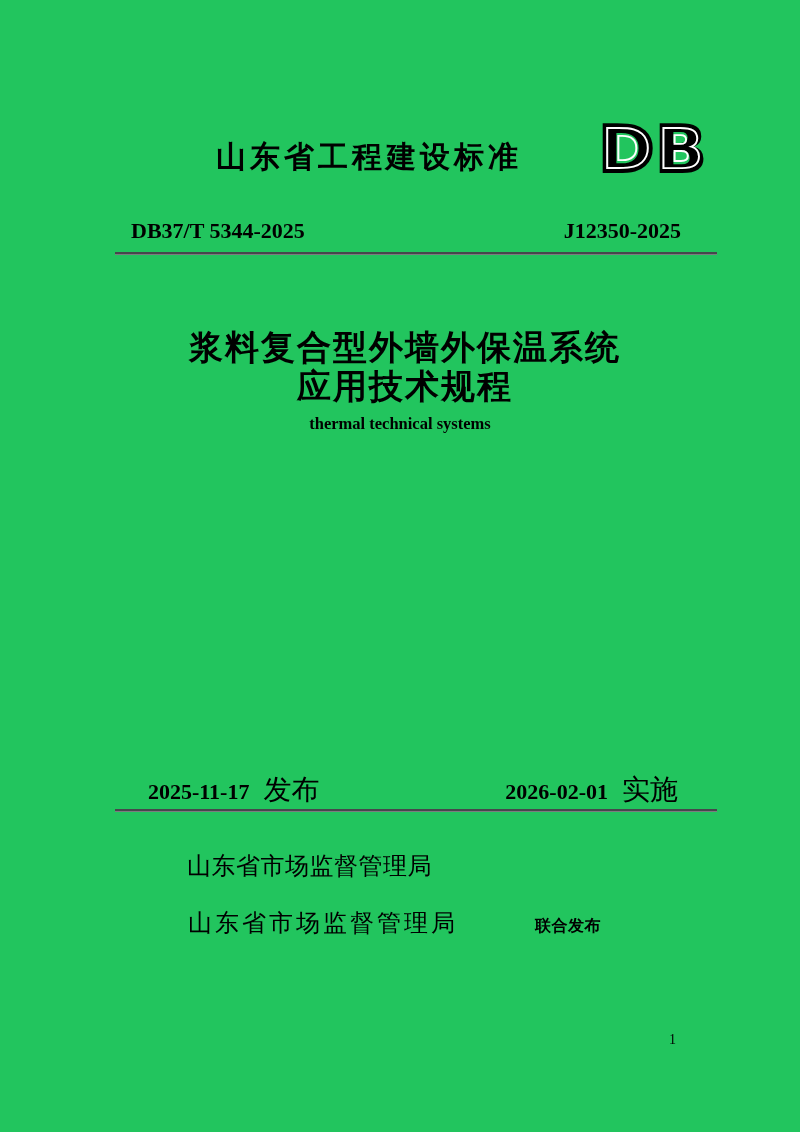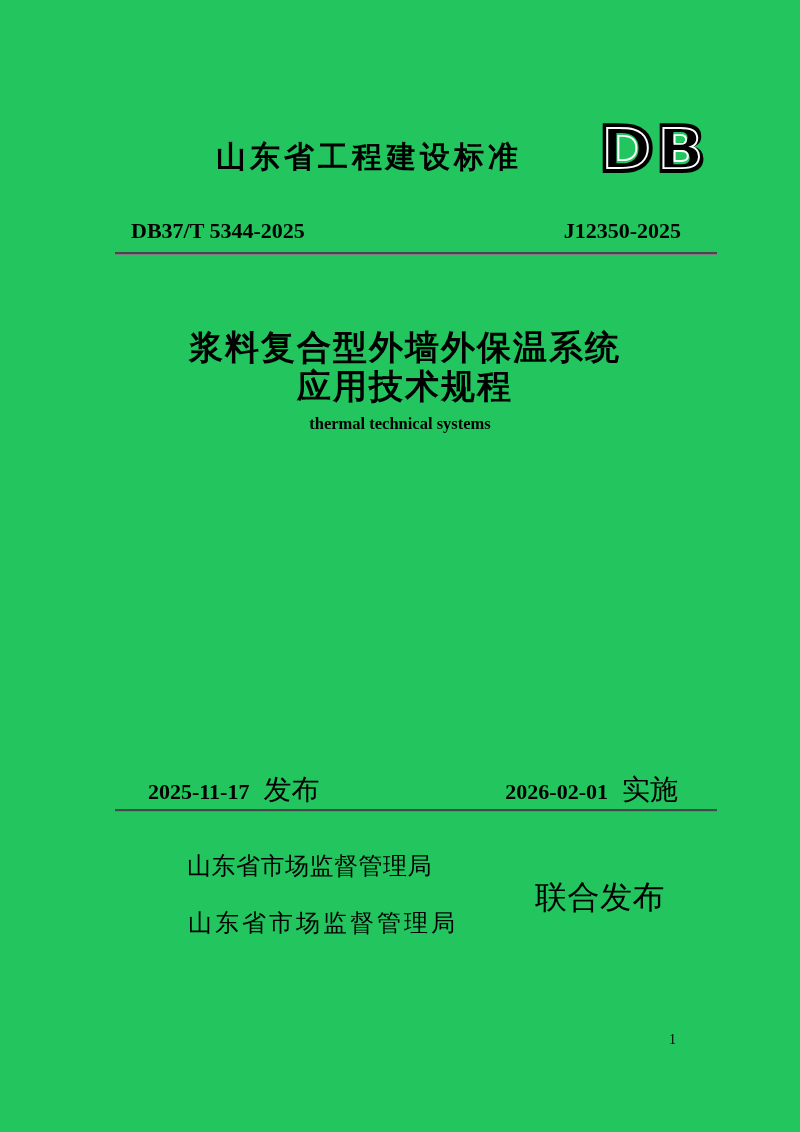--- a/index.html
+++ b/index.html
@@ -126,23 +126,23 @@
     left: 188px;
     top: 907px;
     font-size: 24px;
     font-weight: 500;
     letter-spacing: 3px;
     white-space: nowrap;
   }
   .joint-label {
     position: absolute;
     left: 535px;
-    top: 876px;
-    font-size: 32px;
-    font-weight: 400;
+    top: 916px;
+    font-size: 16px;
+    font-weight: 700;
     letter-spacing: 0.5px;
     white-space: nowrap;
   }
 
   .page-number {
     position: absolute;
     left: 669px;
     top: 1032px;
     font-family: "Liberation Serif", "DejaVu Serif", serif;
     font-size: 14px;

